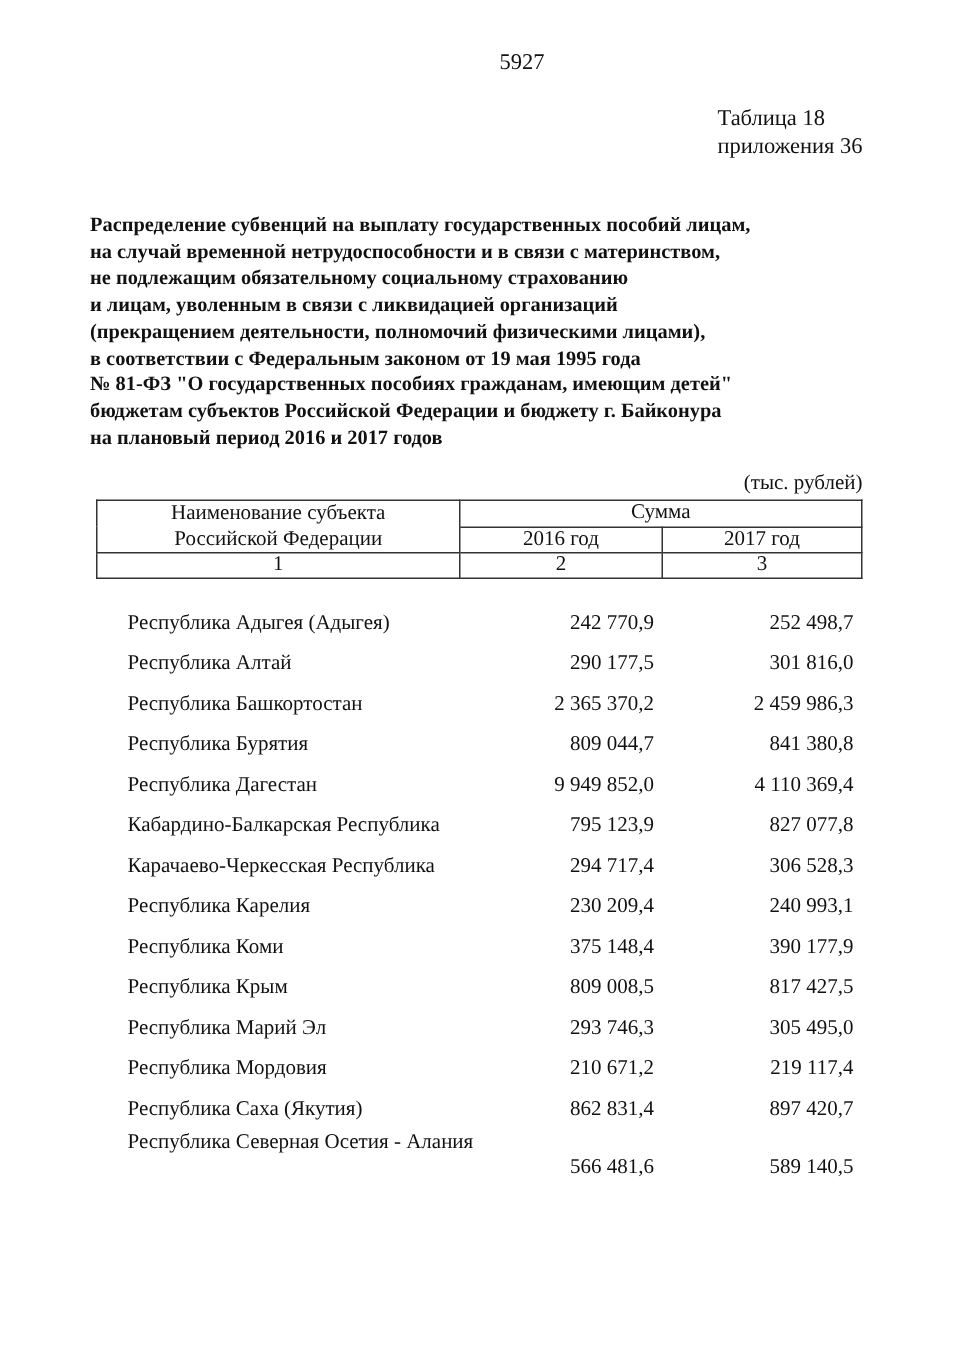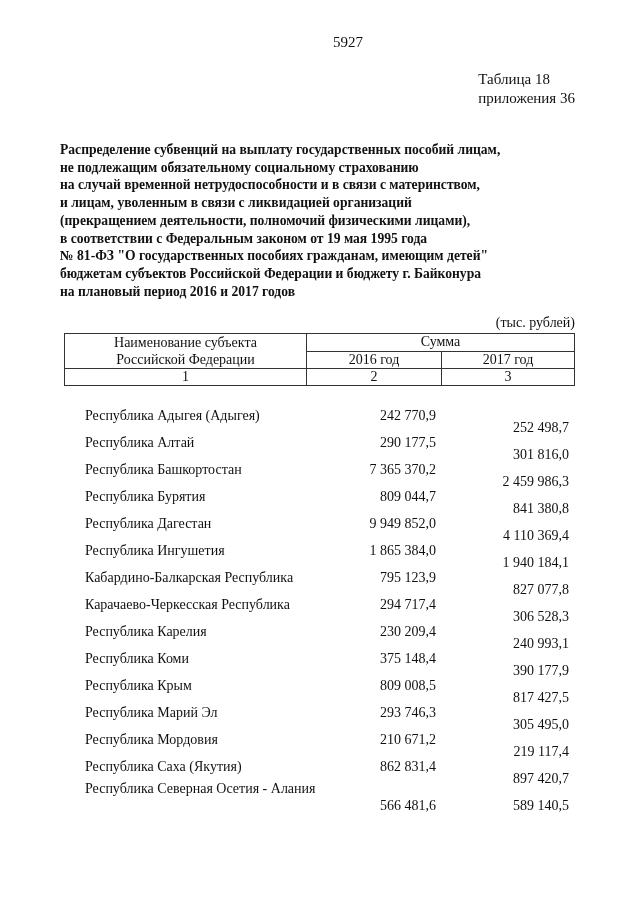--- a/index.html
+++ b/index.html
@@ -95,42 +95,42 @@
     .row .v2016 {
       position: absolute;
       right: 139px;
       top: 0;
       text-align: left;
       white-space: nowrap;
     }
     .row .v2017 {
       position: absolute;
       right: 6px;
-      top: 12px;
+      top: 0;
       text-align: right;
       white-space: nowrap;
     }
     .row.tall .v2016, .row.tall .v2017 {
       top: 17px;
     }
   </style>
 </head>
 <body>
 
 <div class="page-number">5927</div>
 
 <div class="table-label">
   <div>Таблица 18</div>
   <div>приложения 36</div>
 </div>
 
 <div class="doc-title">
   <div>Распределение субвенций на выплату государственных пособий лицам,</div>
+  <div>на случай временной нетрудоспособности и в связи с материнством,</div>
   <div>не подлежащим обязательному социальному страхованию</div>
-  <div>на случай временной нетрудоспособности и в связи с материнством,</div>
   <div>и лицам, уволенным в связи с ликвидацией организаций</div>
   <div>(прекращением деятельности, полномочий физическими лицами),</div>
   <div>в соответствии с Федеральным законом от 19 мая 1995 года</div>
   <div>№ 81-ФЗ "О государственных пособиях гражданам, имеющим детей"</div>
   <div>бюджетам субъектов Российской Федерации и бюджету г. Байконура</div>
   <div>на плановый период 2016 и 2017 годов</div>
 </div>
 
 <div class="units">(тыс. рублей)</div>
 
@@ -161,37 +161,32 @@
     <span class="v2016">242 770,9</span>
     <span class="v2017">252 498,7</span>
   </div>
   <div class="row">
     <span class="name">Республика Алтай</span>
     <span class="v2016">290 177,5</span>
     <span class="v2017">301 816,0</span>
   </div>
   <div class="row">
     <span class="name">Республика Башкортостан</span>
-    <span class="v2016">7 365 370,2</span>
+    <span class="v2016">2 365 370,2</span>
     <span class="v2017">2 459 986,3</span>
   </div>
   <div class="row">
     <span class="name">Республика Бурятия</span>
     <span class="v2016">809 044,7</span>
     <span class="v2017">841 380,8</span>
   </div>
   <div class="row">
     <span class="name">Республика Дагестан</span>
     <span class="v2016">9 949 852,0</span>
     <span class="v2017">4 110 369,4</span>
-  </div>
-  <div class="row">
-    <span class="name">Республика Ингушетия</span>
-    <span class="v2016">1 865 384,0</span>
-    <span class="v2017">1 940 184,1</span>
   </div>
   <div class="row">
     <span class="name">Кабардино-Балкарская Республика</span>
     <span class="v2016">795 123,9</span>
     <span class="v2017">827 077,8</span>
   </div>
   <div class="row">
     <span class="name">Карачаево-Черкесская Республика</span>
     <span class="v2016">294 717,4</span>
     <span class="v2017">306 528,3</span>

